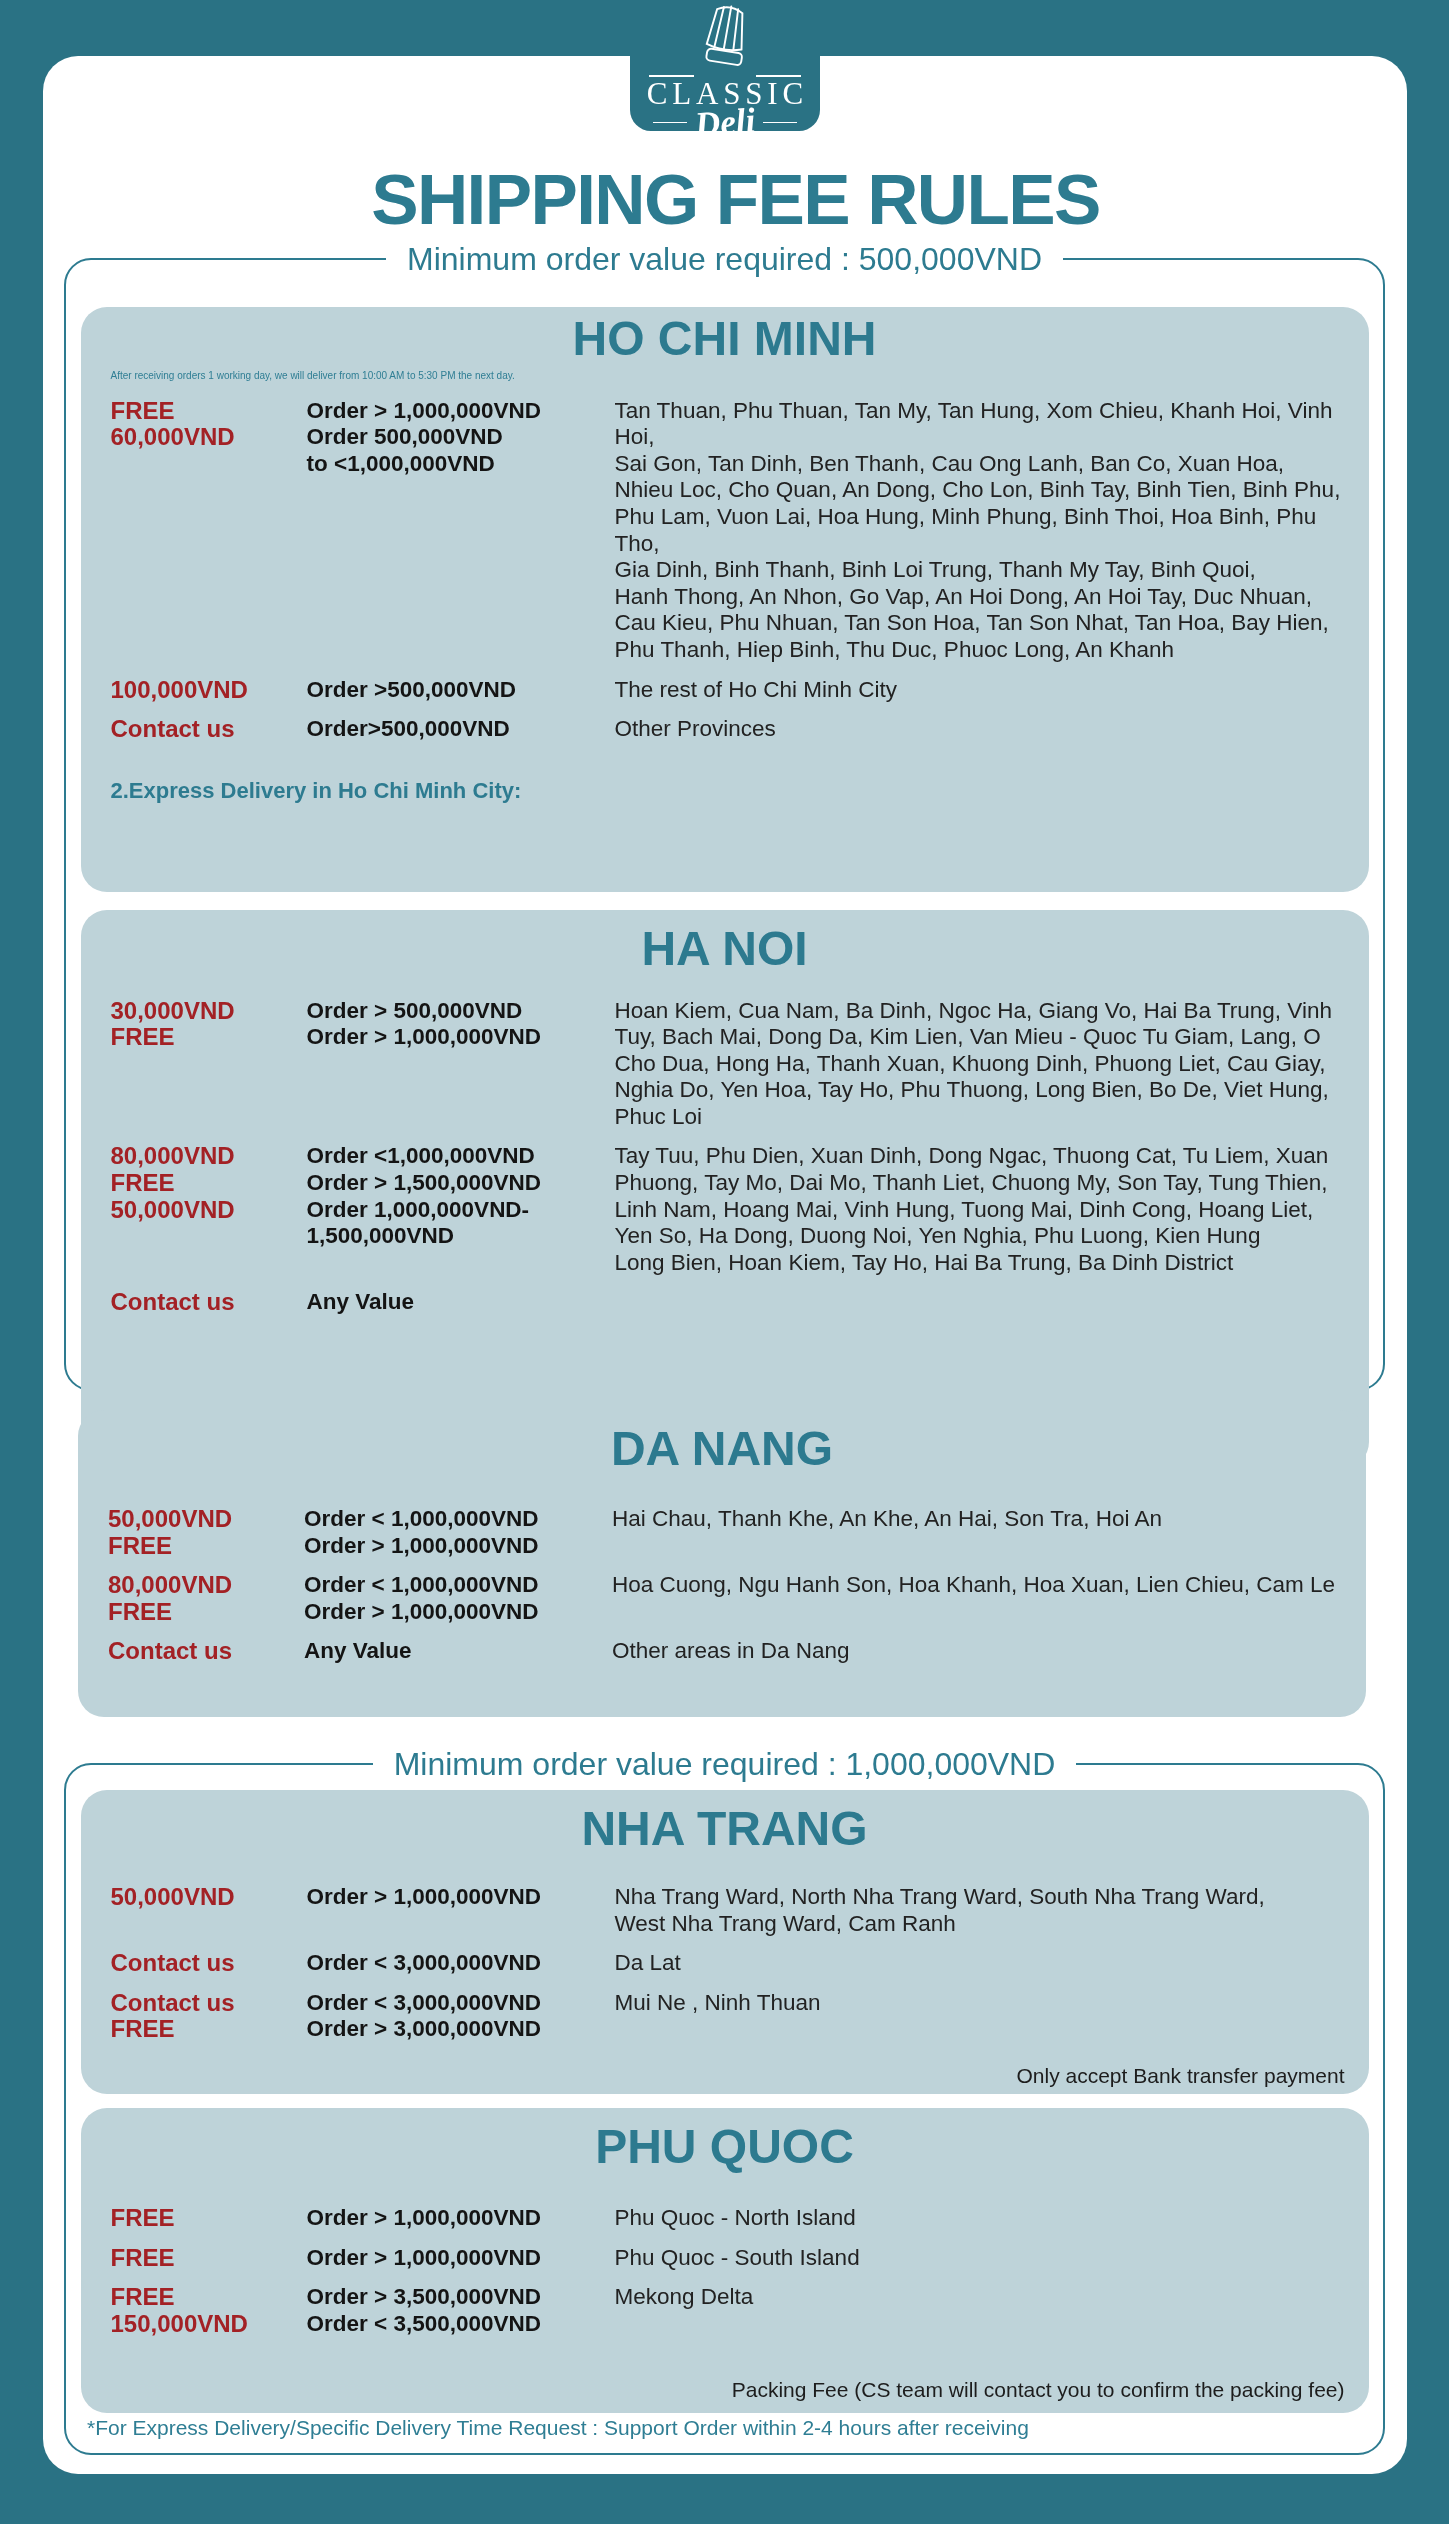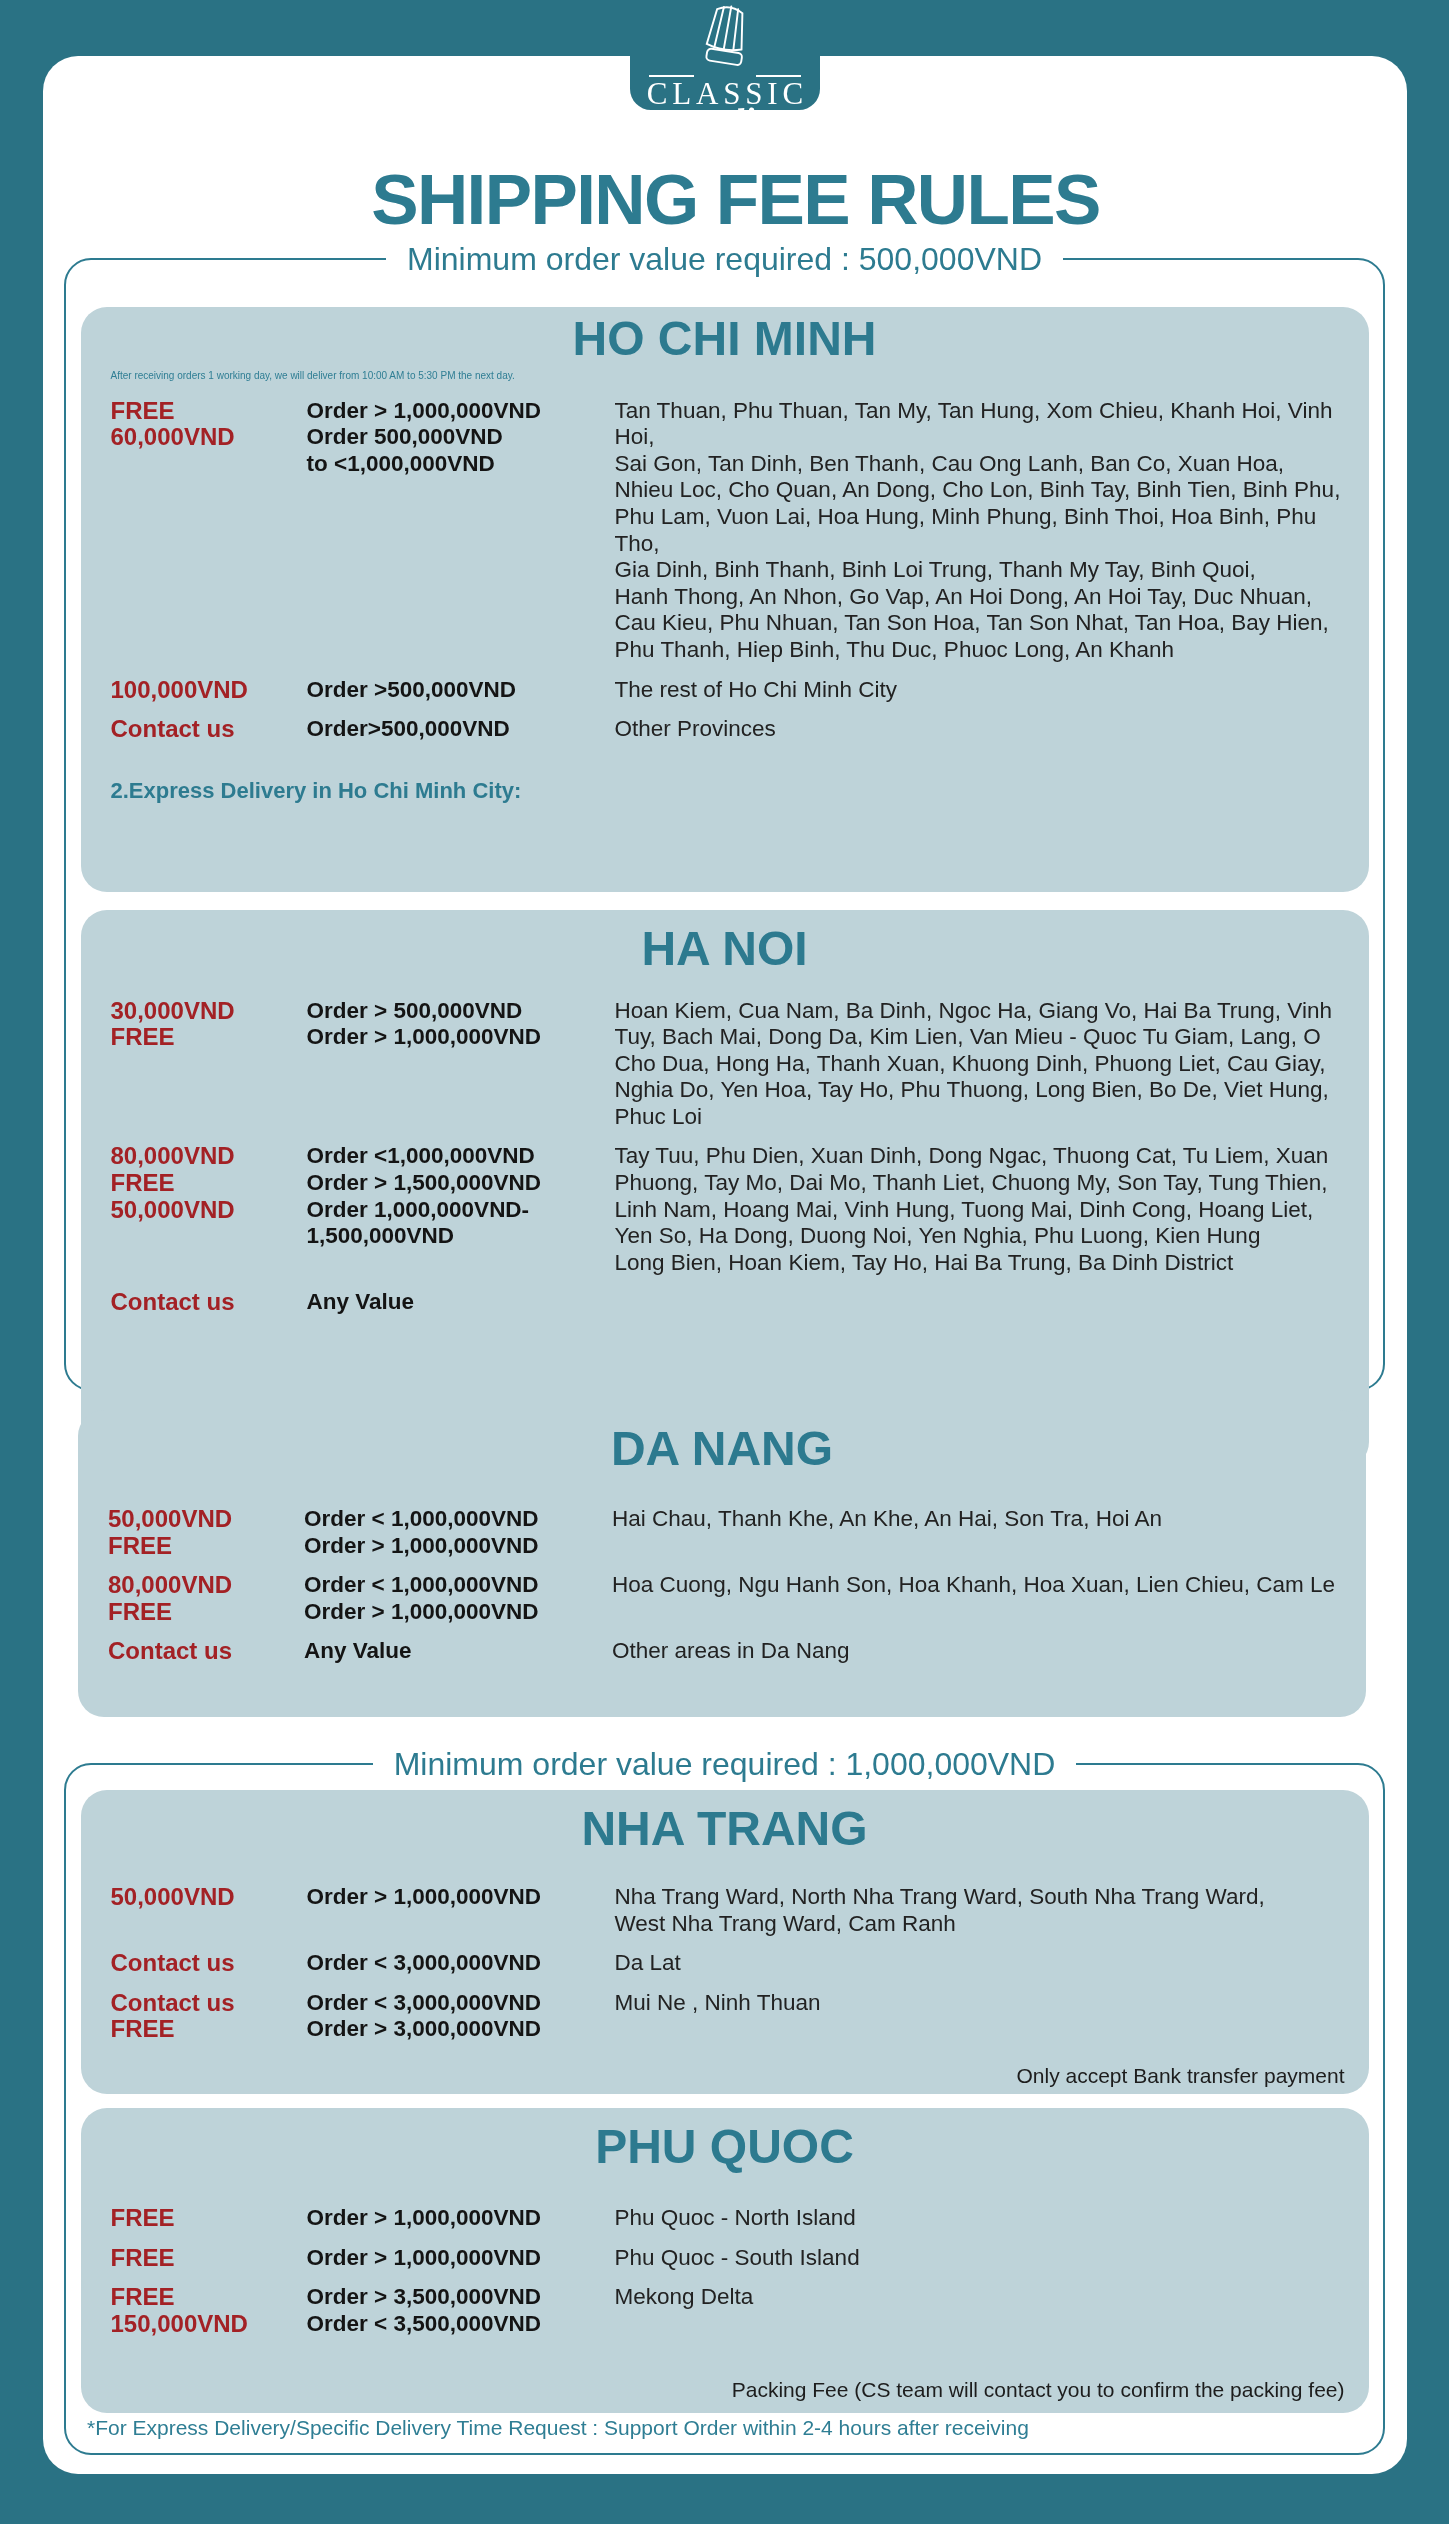--- a/index.html
+++ b/index.html
@@ -1,21 +1,21 @@
 <!DOCTYPE html>
 <html style="font-size:13px"><head>
 <meta charset="utf-8">
 <style>
   html,body{margin:0;padding:0;background:#2a7284;}
   .page{position:relative;width:1449px;height:2525px;background:#2a7284;
         font-family:"Liberation Sans",sans-serif;overflow:hidden;}
   .white-card{position:absolute;left:43px;top:56px;width:1364px;height:2418px;
         background:#ffffff;border-radius:35px;z-index:1;}
   
-  .logo-tab{position:absolute;left:630px;top:0;width:190px;height:110px;background:#2a7284;
+  .logo-tab{position:absolute;left:630px;top:0;width:190px;height:131px;background:#2a7284;
         border-radius:0 0 21px 21px;z-index:4;}
   .hat{position:absolute;top:1.6px;left:55px;width:81px;height:72px;}
   .logo-rule{position:absolute;top:75px;height:1.6px;background:#ffffff;width:45px;}
   .rule-left{left:19.3px}.rule-right{right:19.3px}
   .brand-name{position:absolute;top:78px;left:0;right:0;text-align:center;
         font-family:"Liberation Serif",serif;font-size:31px;line-height:32px;
         letter-spacing:4.8px;text-indent:4.8px;color:#ffffff;}
   .brand-script-row{position:absolute;top:105px;left:0;right:0;display:flex;
         align-items:center;justify-content:center;gap:8px;}
   .deli-rule{width:34px;height:1.6px;background:#ffffff;}

